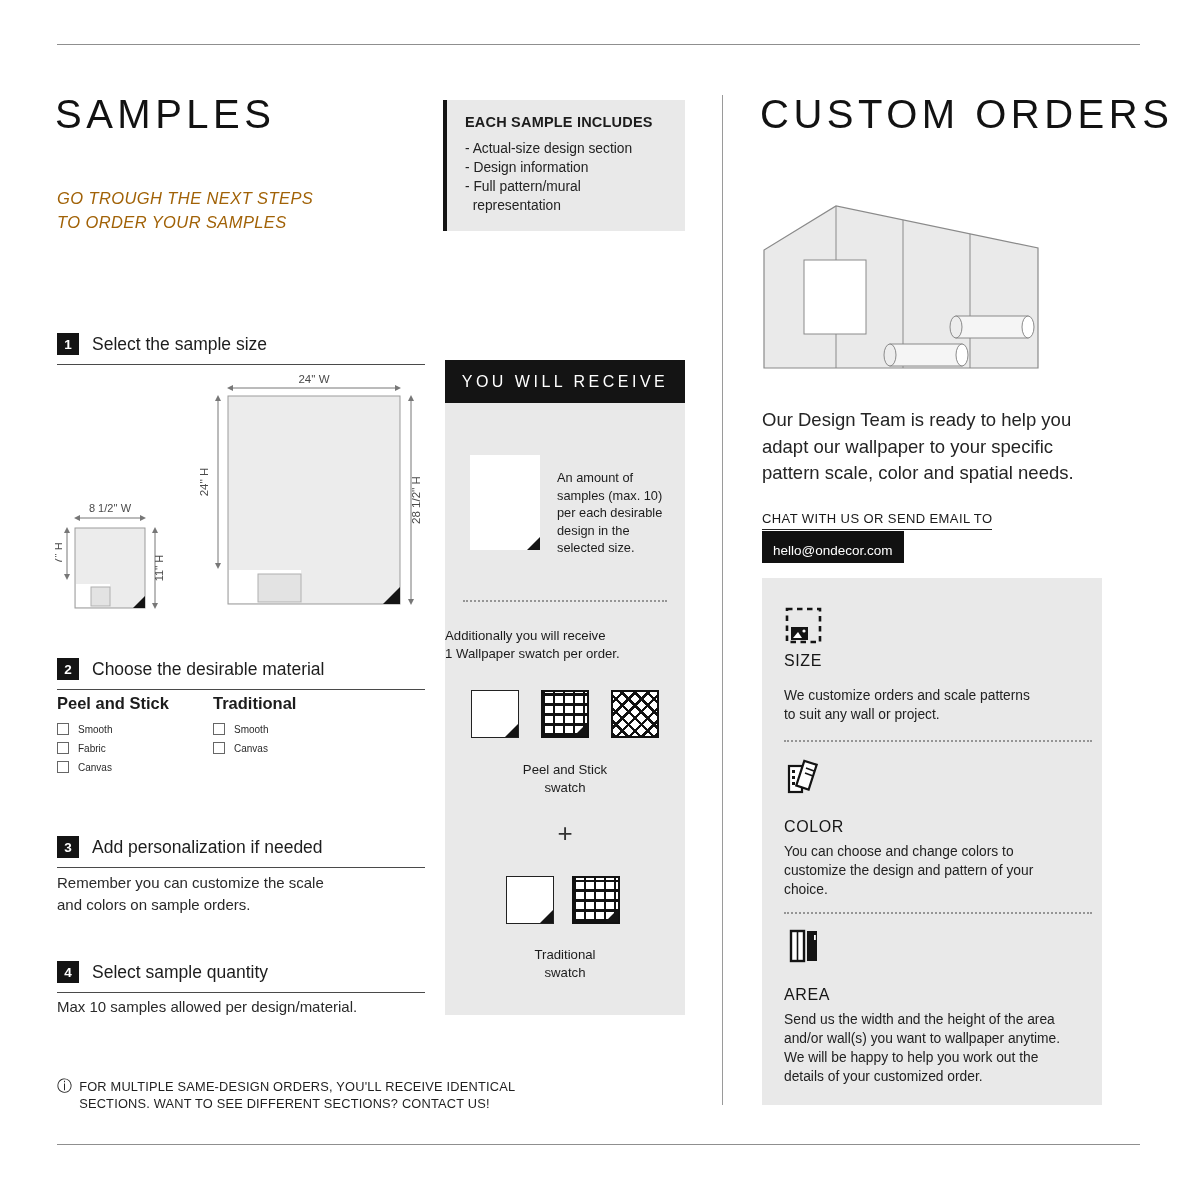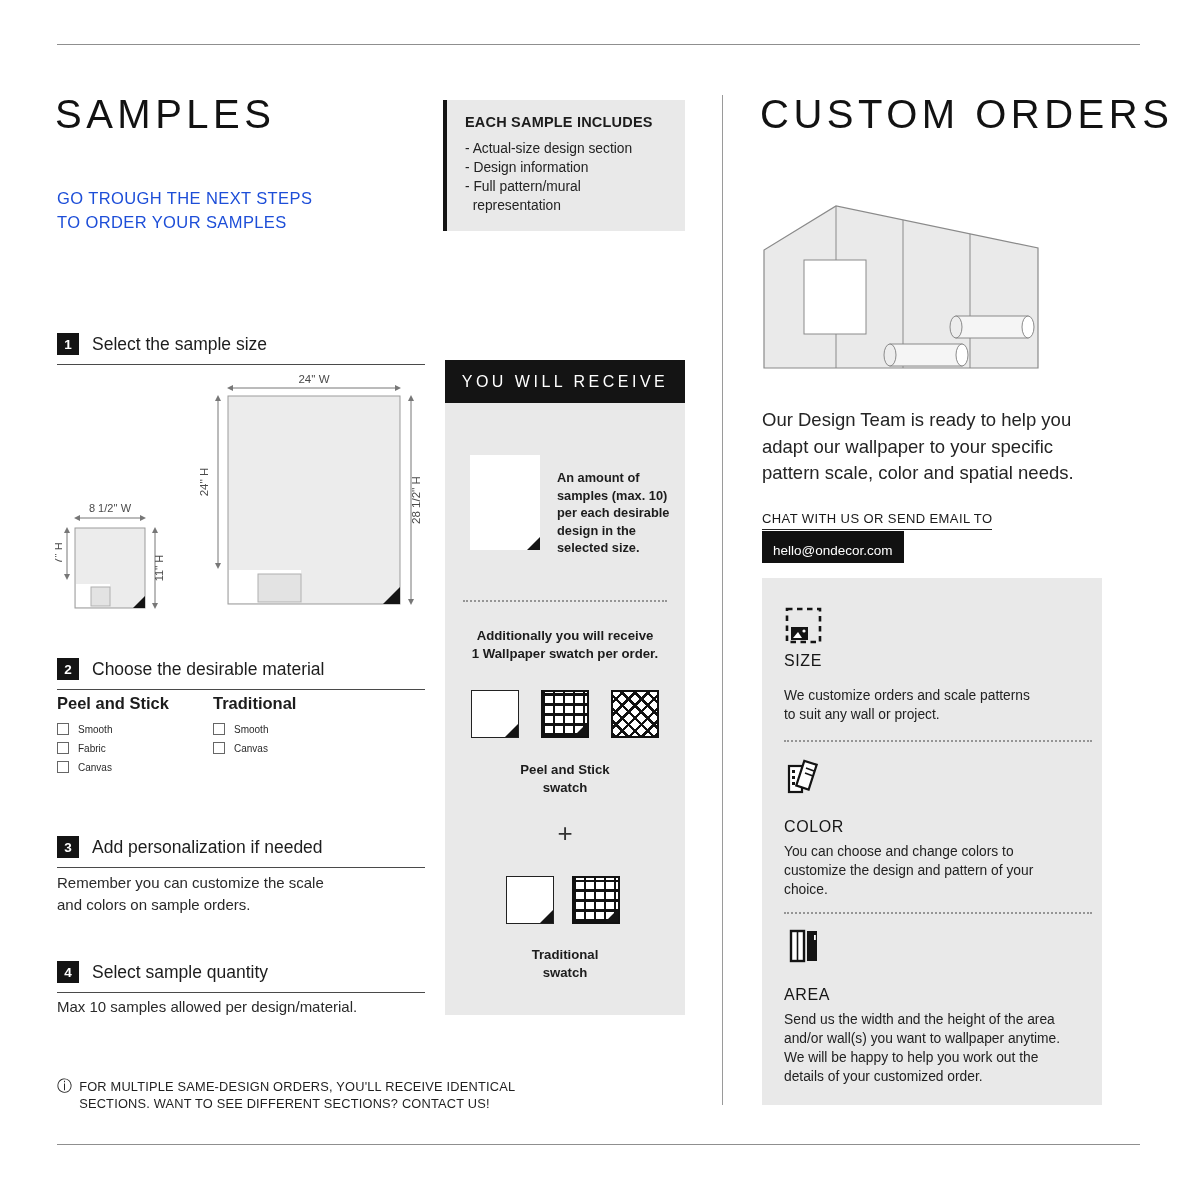--- a/index.html
+++ b/index.html
@@ -3,39 +3,39 @@
 <meta charset="utf-8">
 <style>
   html,body{margin:0;padding:0;background:#fff;}
   #page{position:relative;width:1200px;height:1200px;background:#ffffff;
         font-family:"Liberation Sans",sans-serif;color:#1c1c1c;overflow:hidden;}
   .abs{position:absolute;}
   .pre{white-space:pre-line;}
   .h-rule{height:1px;background:#8f8f8f;}
   .v-rule{width:1px;background:#9a9a9a;}
   .xl-title{font-size:40px;letter-spacing:4.5px;color:#121212;text-align:right;}
-  .intro{font-size:16.5px;line-height:23.5px;letter-spacing:0.4px;color:#1d4ed8;}
+  .intro{font-size:16.5px;line-height:23.5px;letter-spacing:0.4px;color:#a16207;font-style:italic;}
   .step{display:flex;align-items:center;gap:13px;border-bottom:1.5px solid #4a4a4a;padding-bottom:9px;}
   .step-num{width:22px;height:22px;background:#141414;color:#fff;font-size:13.5px;font-weight:bold;
             display:flex;align-items:center;justify-content:center;flex:0 0 auto;}
   .step-label{font-size:17.5px;color:#1d1d1d;}
   .mat-title{font-size:16.5px;font-weight:bold;margin-bottom:10px;}
   .opt{display:flex;align-items:center;gap:9px;font-size:10px;margin-top:7px;color:#2a2a2a;}
   .checkbox{width:10px;height:10px;border:1.5px solid #666;flex:0 0 auto;background:#fff;}
   .body-text{font-size:15px;line-height:21.5px;color:#2a2a2a;}
   .footnote{display:flex;gap:7px;font-size:12.8px;line-height:17px;letter-spacing:0.2px;color:#1f1f1f;}
   .footnote-icon{font-size:15px;line-height:16px;}
   .includes-box{background:#e9e9e9;border-left:4px solid #141414;box-sizing:border-box;
                 padding:14px 12px 16px 18px;}
   .includes-title{font-size:14.5px;font-weight:bold;letter-spacing:0.2px;margin-bottom:9px;}
   .includes-item{font-size:13.8px;line-height:19px;color:#232323;}
   .receive-bar{background:#141414;color:#ffffff;display:flex;align-items:center;justify-content:center;
                letter-spacing:3.5px;font-size:16px;}
   .receive-panel{background:#e9e9e9;}
-  .receive-panel > *{position:absolute;font-weight:bold;}
+  .receive-panel > *{position:absolute;}
   .sheet{background:#ffffff;}
   .fold{position:absolute;}
   .fold::after{content:"";position:absolute;right:0;bottom:0;width:0;height:0;
                border-left:13px solid transparent;border-bottom:13px solid #141414;}
   .swatch{position:absolute;width:48px;height:48px;box-sizing:border-box;}
   .swatch-plain{background:#fff;border:1.5px solid #222;}
   .swatch-grid{border:2.5px solid #111;background:
       repeating-linear-gradient(90deg,#111 0 2.5px,transparent 2.5px 10px),
       repeating-linear-gradient(0deg,#111 0 2.5px,transparent 2.5px 10px),#fff;}
   .swatch-cross{border:2.5px solid #111;background:
@@ -166,21 +166,21 @@
   <div class="abs receive-panel" style="left:445px;top:403px;width:240px;height:612px">
     <div class="sheet fold" style="left:25px;top:52px;width:70px;height:95px"></div>
     <div class="pre" style="left:112px;top:66px;font-size:12.8px;line-height:17.5px">An amount of
 samples (max. 10)
 per each desirable
 design in the
 selected size.</div>
 
     <div class="dotted" style="left:18px;top:197px;width:204px"></div>
 
-    <div class="pre" style="left:0;top:224px;width:240px;text-align:center;font-size:13.2px;line-height:17.5px">Additionally you will receive
+    <div class="pre" style="left:0;top:224px;width:240px;text-align:left;font-size:13.2px;line-height:17.5px">Additionally you will receive
 1 Wallpaper swatch per order.</div>
 
     <div class="swatch swatch-plain fold" style="left:26px;top:287px"></div>
     <div class="swatch swatch-grid fold" style="left:96px;top:287px"></div>
     <div class="swatch swatch-cross" style="left:166px;top:287px"></div>
     <div class="pre" style="left:0;top:358px;width:240px;text-align:center;font-size:13.2px;line-height:17.5px">Peel and Stick
 swatch</div>
 
     <div style="left:0;top:415px;width:240px;text-align:center;font-size:26px;font-weight:300;color:#333">+</div>
 

